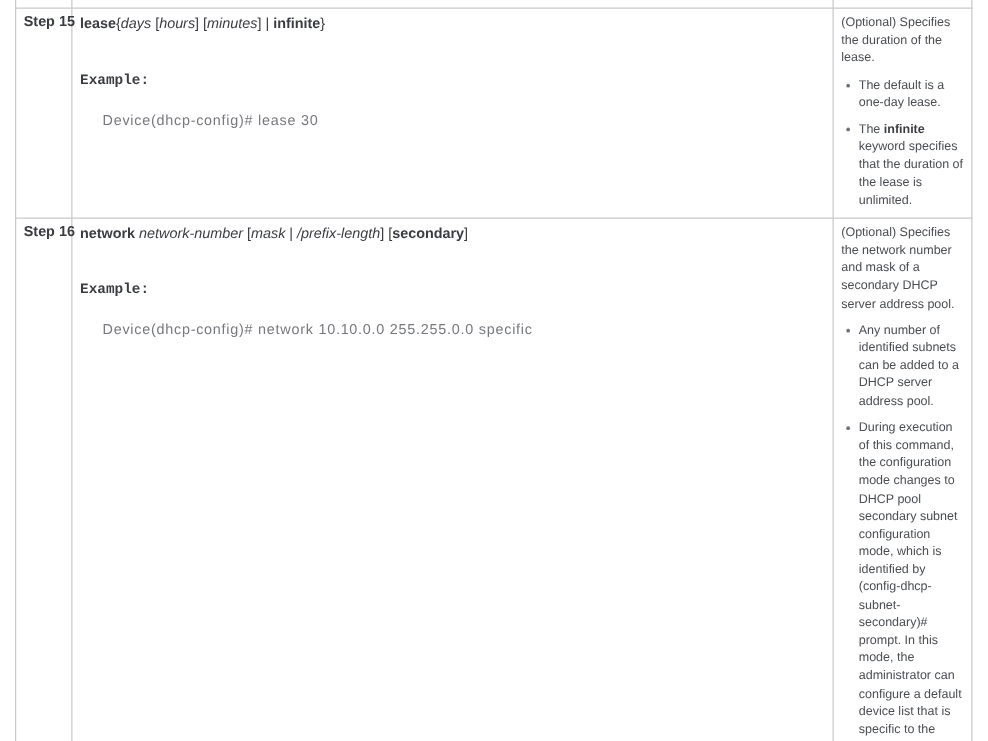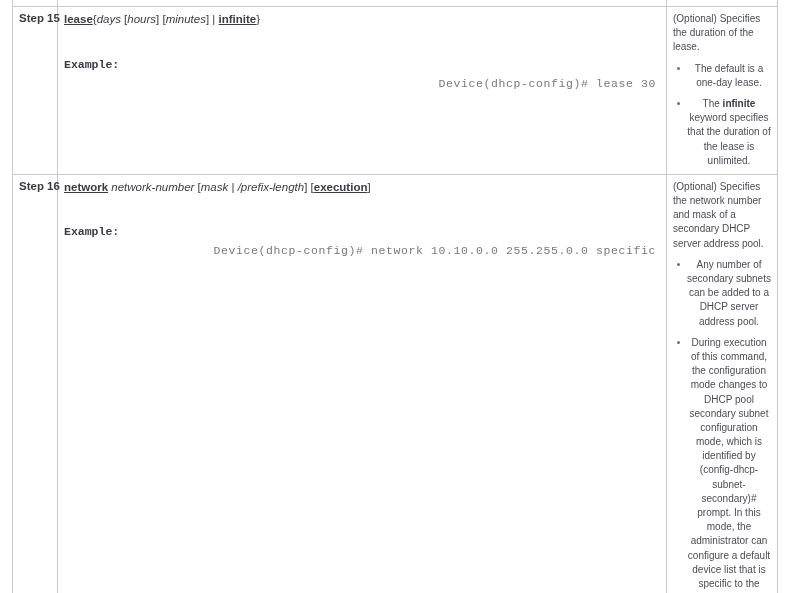--- a/index.html
+++ b/index.html
@@ -57,62 +57,60 @@
 
   
   .cmd-cell { padding-left: 7px; }
 
   .cmd-syntax {
     font-size: 11.5px;
     line-height: 1.35;
     color: #3a3c41;
     margin: 0;
   }
-  .cmd-syntax b { font-weight: bold; text-decoration: underline; }
+  .cmd-syntax b { font-weight: bold; }
   .cmd-syntax i { font-style: italic; }
   .cmd-syntax .punct { font-style: normal; font-weight: normal; }
 
   .example-label {
     font-weight: bold;
     font-size: 11.5px;
     color: #3a3c41;
     margin: 0;
     padding-top: 30px;
     font-family: Liberation Mono, monospace;
   }
   .example-code {
-    font-family: Liberation Mono, monospace;
+    font-family: Liberation Sans, sans-serif;
     font-size: 11.5px;
     color: #77797e;
     letter-spacing: 0.6px;
     white-space: pre;
-    margin: 4px;
+    margin: 18px;
     padding-top: 2px;
-    text-align: right;
   }
 
   
   .desc-cell {
     padding: 6px 7px 6px 8px;
     font-size: 10px;
     line-height: 1.42;
     color: #4a4d52;
   }
   .desc-intro { margin: 0 0 4px 0; }
 
   .desc-list {
     margin: 7px 0 0 0;
     padding: 0 0 0 14px;
     list-style: none;
   }
   .desc-list li {
     position: relative;
     margin: 0 0 7px 0;
     line-height: 1.42;
-    text-align: center;
   }
   .desc-list li:last-child { margin-bottom: 0; }
   .desc-list li::before {
     content: "";
     position: absolute;
     left: -10px;
     top: 5px;
     width: 3px;
     height: 3px;
     background: #6d7076;
@@ -160,30 +158,30 @@
               <li><span>The default is a one-day lease.</span></li>
               <li><span>The </span><b>infinite</b><span> keyword specifies that the duration of the lease is unlimited.</span></li>
             </ul>
         </td>
       </tr>
 
       <tr class="row-step16">
         <td class="step-num">Step 16</td>
 
         <td class="cmd-cell">
-          <p class="cmd-syntax"><b>network</b><span>&nbsp;</span><i>network-number</i><span class="punct"> [</span><i>mask</i><span class="punct"> | </span><i>/</i><i>prefix-length</i><span class="punct">]</span><span class="punct"> [</span><b>execution</b><span class="punct">]</span></p>
+          <p class="cmd-syntax"><b>network</b><span>&nbsp;</span><i>network-number</i><span class="punct"> [</span><i>mask</i><span class="punct"> | </span><i>/</i><i>prefix-length</i><span class="punct">]</span><span class="punct"> [</span><b>secondary</b><span class="punct">]</span></p>
 
           <p class="example-label">Example:</p>
           <pre class="example-code">Device(dhcp-config)# network 10.10.0.0 255.255.0.0 specific</pre>
         </td>
 
         <td class="desc-cell">
           <p class="desc-intro">(Optional) Specifies the network number and mask of a secondary DHCP server address pool.</p>
           <ul class="desc-list">
-              <li><span>Any number of secondary subnets can be added to a DHCP server address pool.</span></li>
+              <li><span>Any number of identified subnets can be added to a DHCP server address pool.</span></li>
               <li><span>During execution of this command, the configuration mode changes to DHCP pool secondary subnet configuration mode, which is identified by (config-dhcp-subnet-secondary)# prompt. In this mode, the administrator can configure a default device list that is specific to the subnet.</span></li>
             </ul>
         </td>
       </tr>
 
     </tbody>
   </table>
 
 </div>
 

